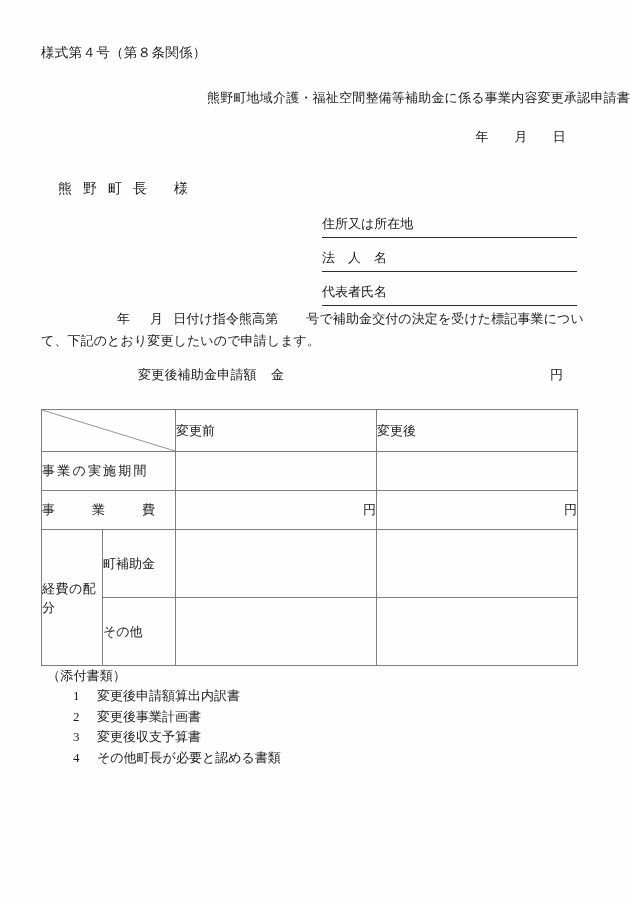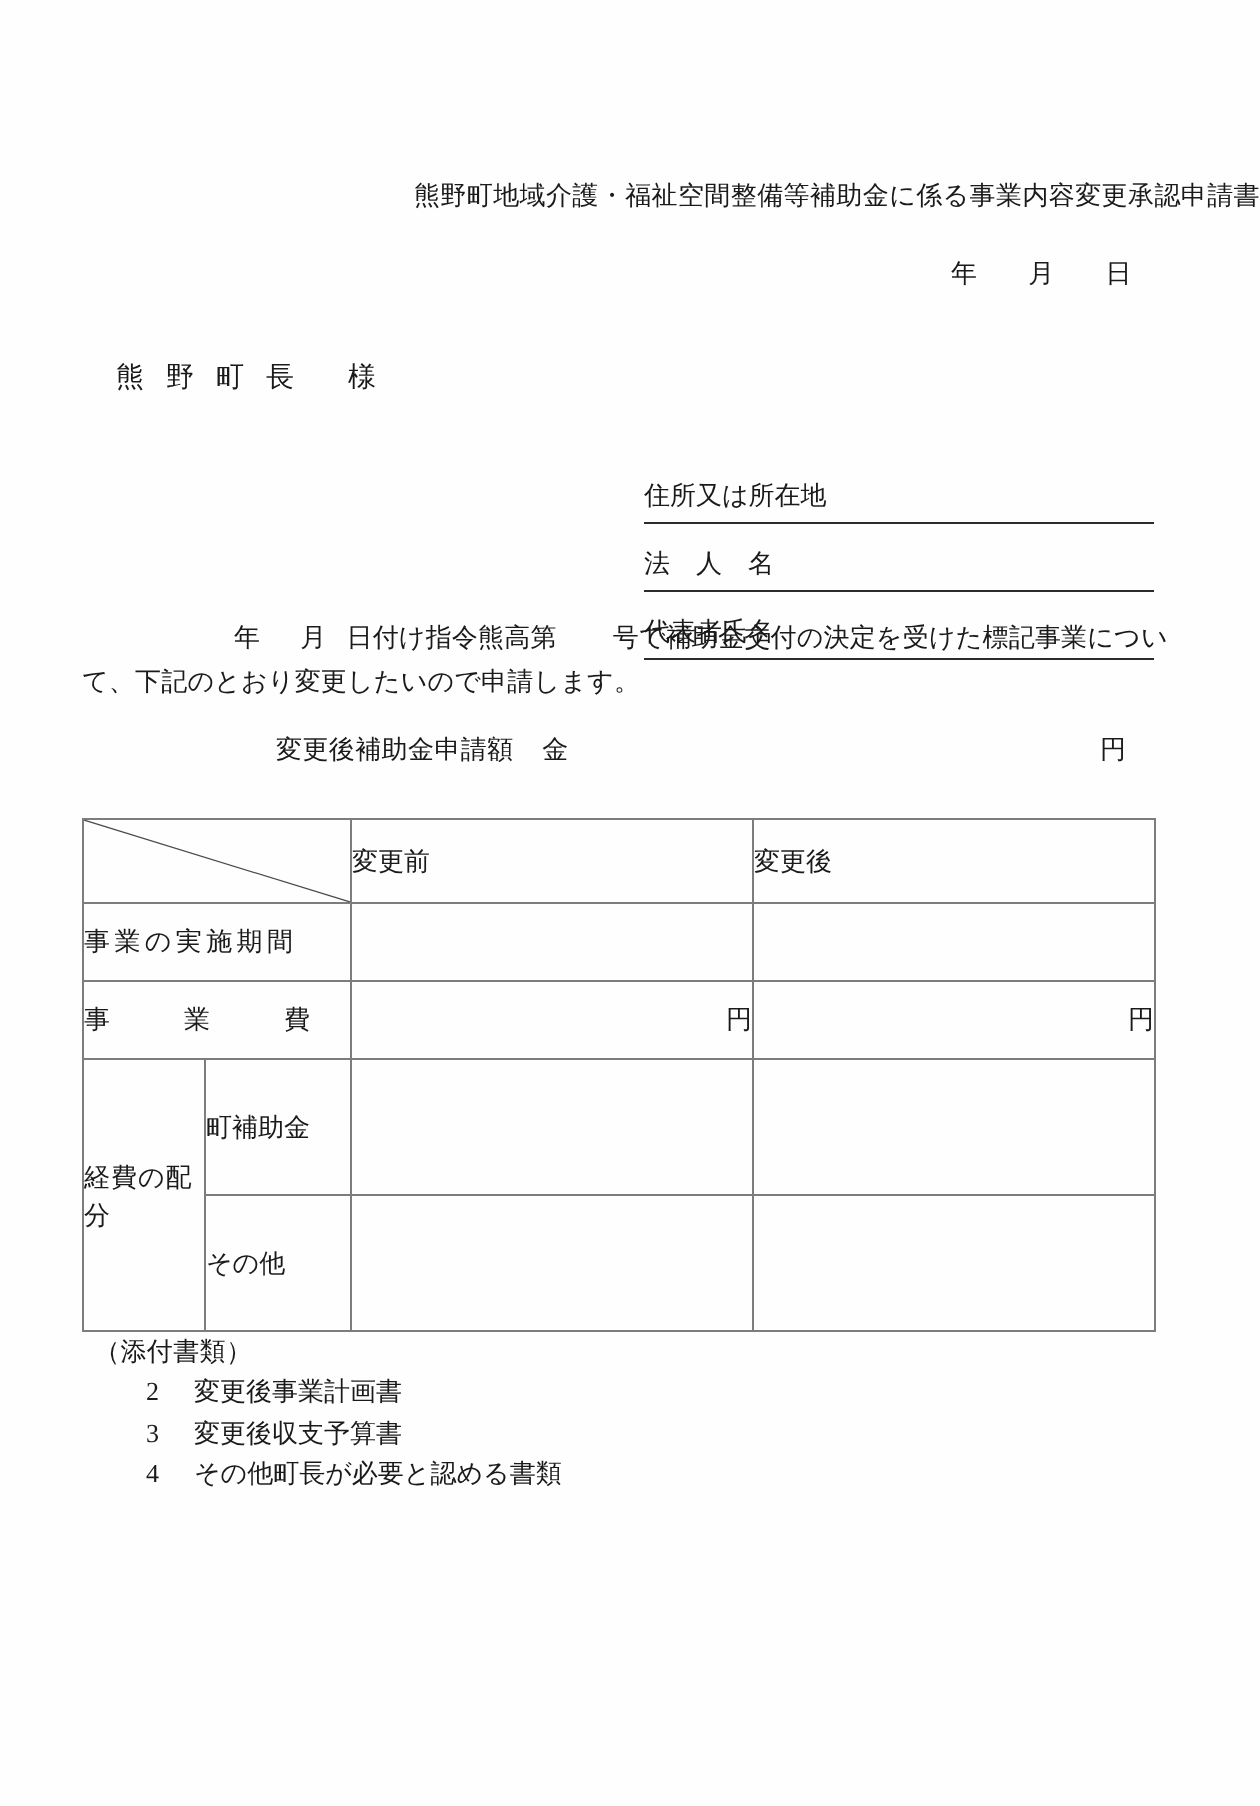--- a/index.html
+++ b/index.html
@@ -69,21 +69,20 @@
     left: 322px;
     top: 212px;
     width: 255px;
   }
   .field-row {
     height: 25px;
     border-bottom: 1px solid #2b2b2b;
     font-size: 13px;
     line-height: 24px;
     white-space: nowrap;
-    margin-top: 24px;
   }
   .field-row + .field-row { margin-top: 8px; font-family: Liberation Serif, serif; }
 
   
   .body-para {
     position: absolute;
     left: 41px;
     top: 308px;
     width: 543px;
     font-size: 13px;
@@ -174,20 +173,21 @@
     white-space: nowrap;
     padding-left: 26px;
   }
   .attach-list li .num { display: inline-block; width: 24px; }
 </style>
 </head>
 <body>
 
 <div class="page">
 
+  <div class="form-no">様式第４号（第８条関係）</div>
 
   <div class="doc-title">熊野町地域介護・福祉空間整備等補助金に係る事業内容変更承認申請書</div>
 
   <div class="date-line">
     <span class="seg">年</span>
     <span class="seg">月</span>
     <span class="seg">日</span>
   </div>
 
   <div class="addressee">
@@ -259,20 +259,23 @@
         <td></td>
         <td></td>
       </tr>
     </tbody>
   </table>
 
   <div class="attachments">
     <div class="attach-title">（添付書類）</div>
     <ul class="attach-list">
       <li>
+        <span class="num">1</span><span>変更後申請額算出内訳書</span>
+      </li>
+      <li>
         <span class="num">2</span><span>変更後事業計画書</span>
       </li>
       <li>
         <span class="num">3</span><span>変更後収支予算書</span>
       </li>
       <li>
         <span class="num">4</span><span>その他町長が必要と認める書類</span>
       </li>
     </ul>
   </div>

